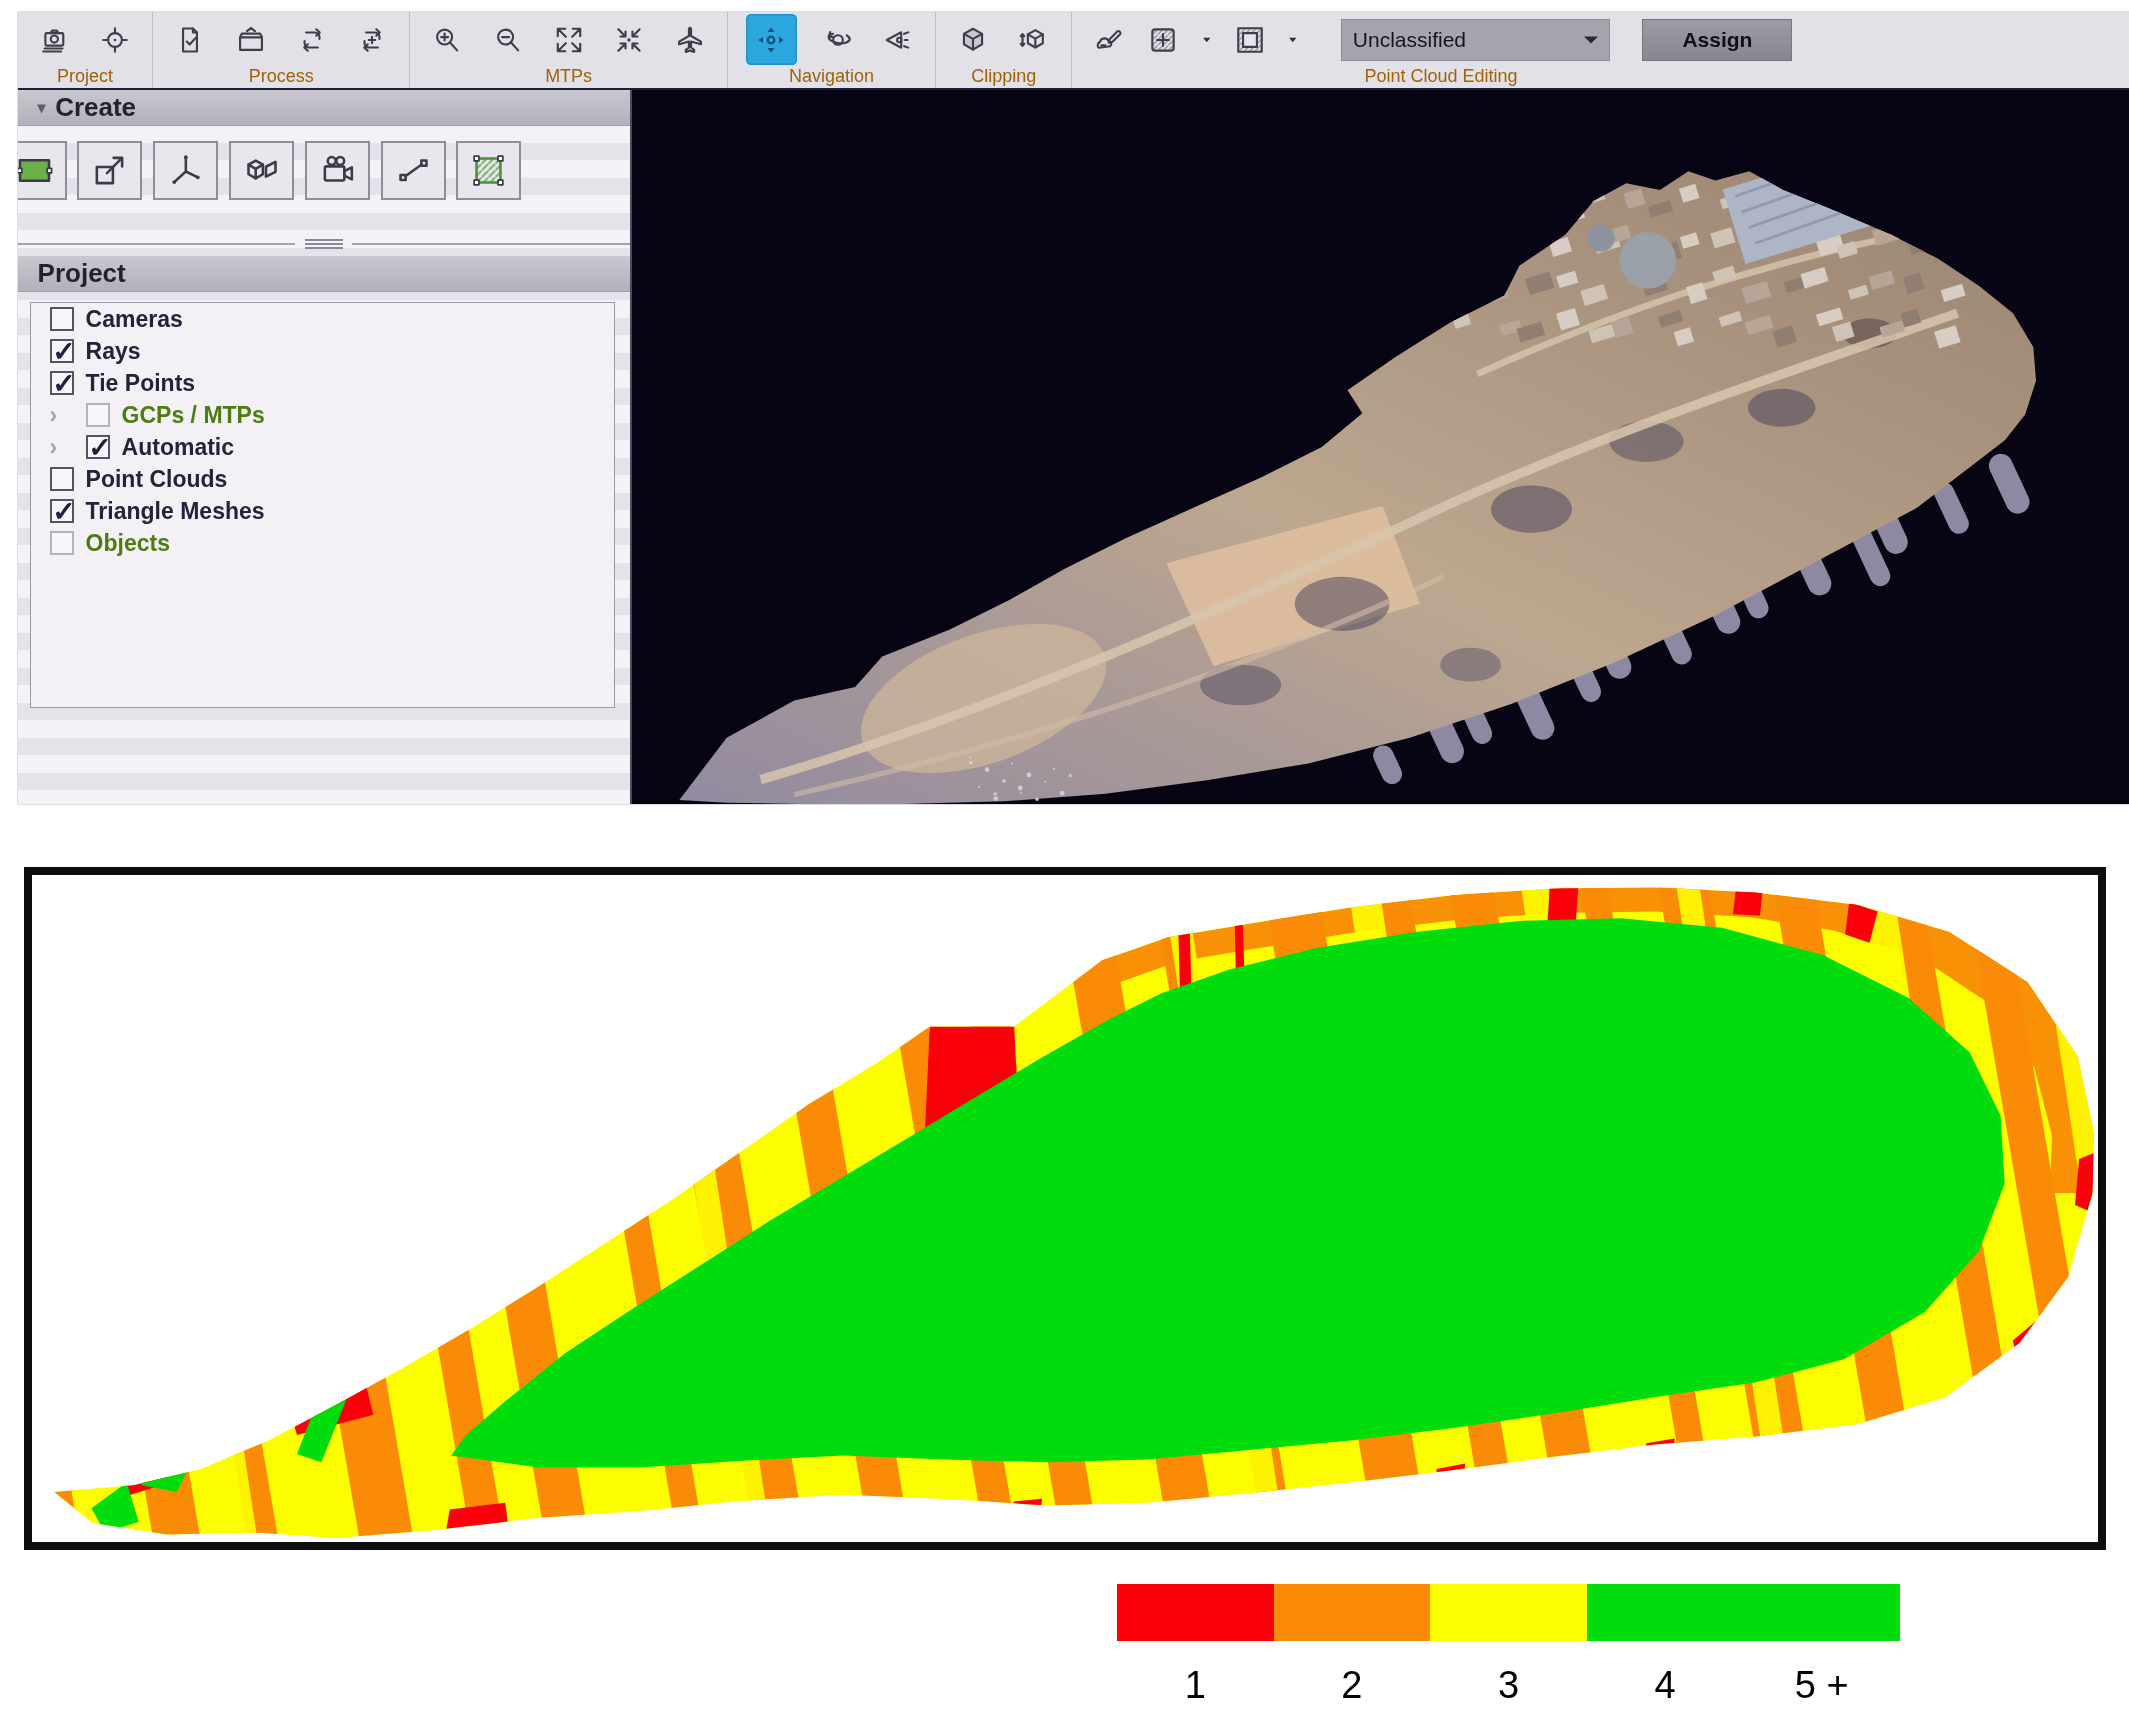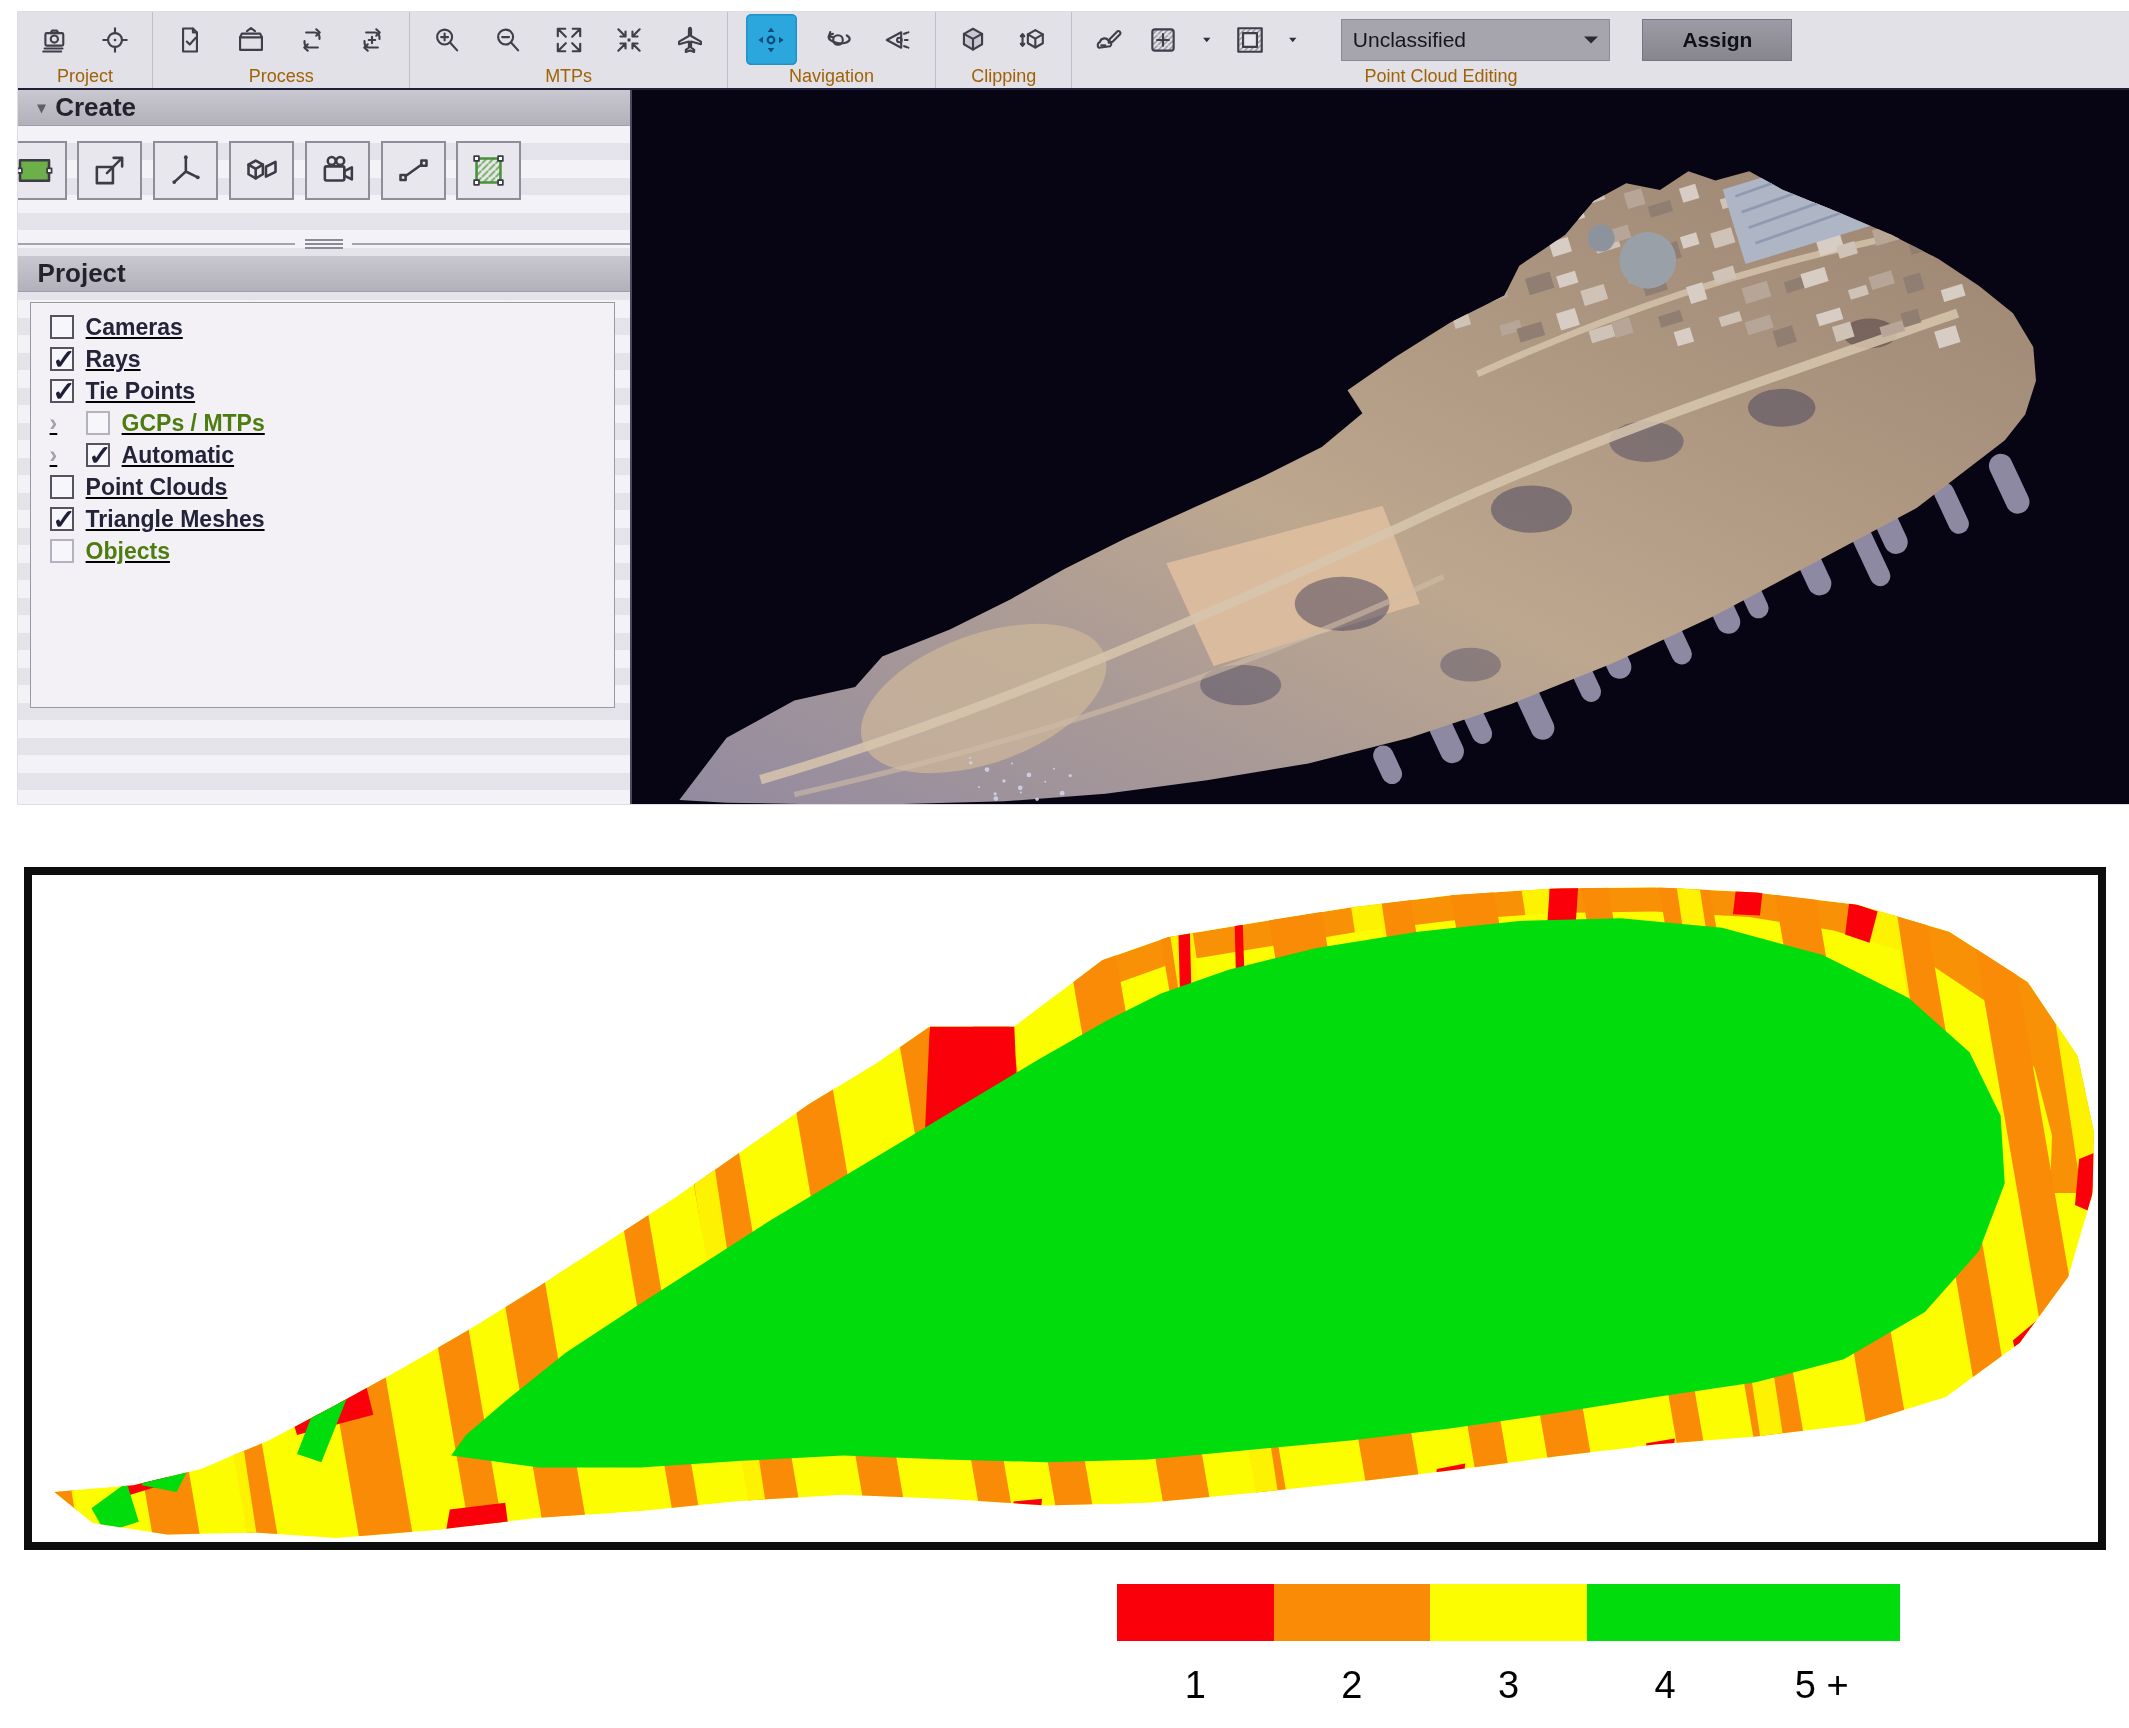--- a/index.html
+++ b/index.html
@@ -46,21 +46,21 @@
   .tool{display:flex;align-items:center;justify-content:center;width:65px;height:59px;
         background:#e9e7ee;border:2px solid #8f8e98;box-sizing:border-box;cursor:pointer;}
   .tool:first-child{margin-left:-20px;}
   .tool .ic{width:41px;height:41px;stroke:#3c3b46;fill:none;stroke-width:1.5;
             stroke-linecap:round;stroke-linejoin:round;}
   .splitter{display:flex;align-items:center;height:23px;margin-top:19px;color:#8b8a95;}
   .splitter::before,.splitter::after{content:"";flex:1;border-top:2px solid #a5a4ae;}
   .grip{width:38px;height:10.8px;margin:0 9.5px;
         background:linear-gradient(#8b8a95 0 2px,#0000 2px 4px,#8b8a95 4px 6px,#0000 6px 8px,#8b8a95 8px 10px);}
   .layerbox{margin:10.8px 15px 0 12px;height:406px;background:#f3f1f6;
-            border:1.4px solid #9a99a3;box-sizing:border-box;padding-top:8px;text-decoration:underline;}
+            border:1.4px solid #9a99a3;box-sizing:border-box;}
   .lrow{display:flex;align-items:center;height:32px;padding-left:19px;gap:12px;}
   .lrow .llab{font-size:23px;font-weight:bold;color:#23233a;}
   .lrow.dis .llab{color:#4d7c0f;}
   .exp{width:24px;font-size:23px;font-weight:bold;color:#a2a1ac;line-height:1;cursor:pointer;}
   .cb{position:relative;width:24px;height:24px;border:2px solid #55545e;background:#f7f6fa;
       box-sizing:border-box;cursor:pointer;flex:0 0 auto;}
   .lrow.dis .cb{border-color:#b4b3bd;}
   .cb.checked::after{content:"✓";position:absolute;left:0.7px;top:-6px;font-size:28px;
       font-weight:bold;color:#20203d;}
   .cb.partial::after{content:"";position:absolute;left:4px;top:4px;right:4px;bottom:4px;

